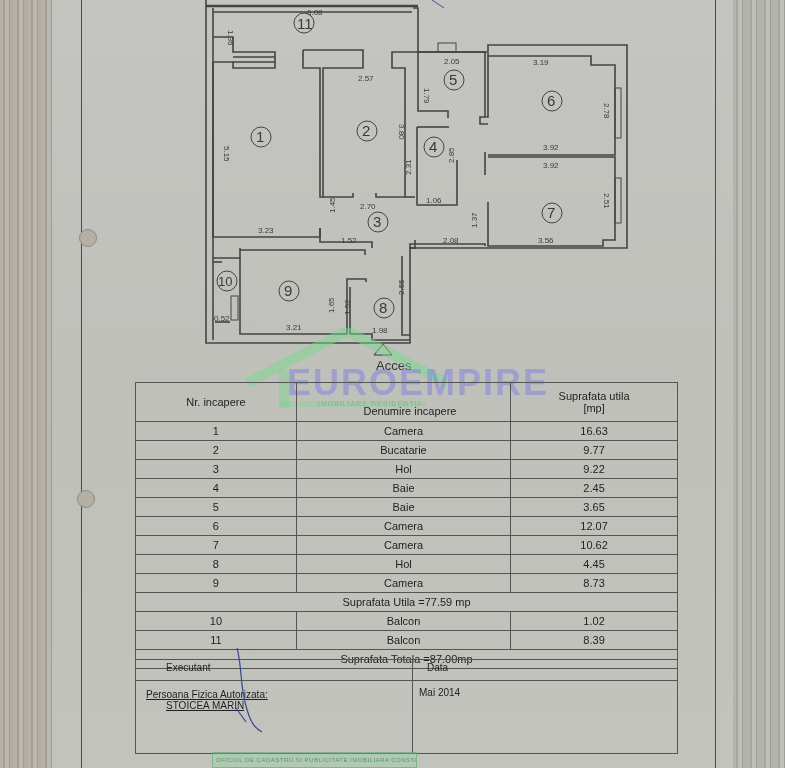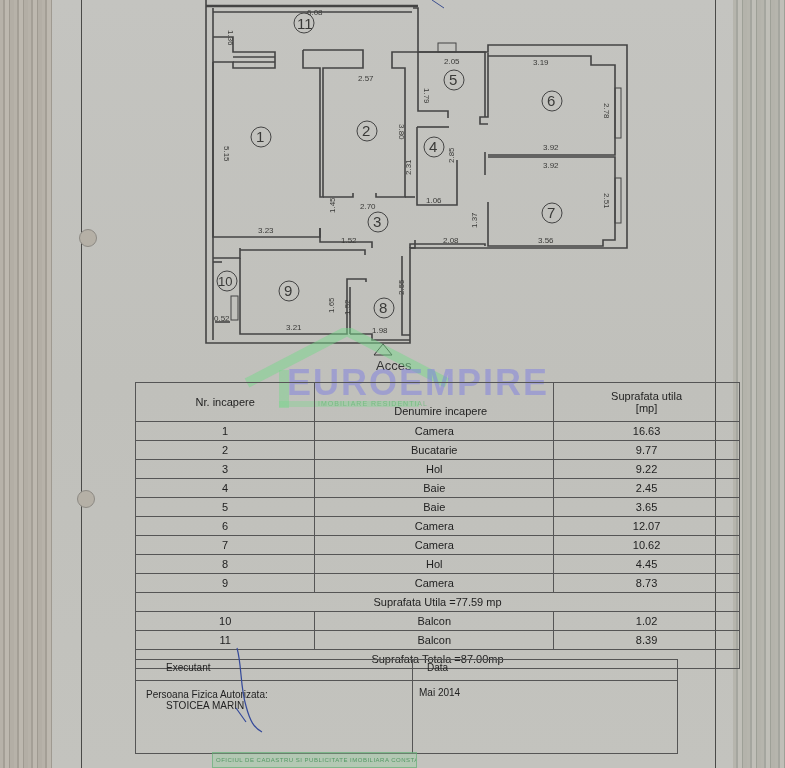--- a/index.html
+++ b/index.html
@@ -21,21 +21,21 @@
   .rnum{font-size:15px;}
   .dim{font-size:8px;}
   
   .wm-house{position:absolute;left:237px;top:328px;width:330px;height:80px;}
   .wm-text{position:absolute;left:287px;top:361px;font-size:36px;font-weight:bold;
            letter-spacing:2px;color:rgba(120,120,230,0.45);font-family:"Liberation Sans",sans-serif;
            transform:scaleY(1.05);}
   .wm-sub{position:absolute;left:318px;top:400px;font-size:7px;color:rgba(80,180,100,0.55);letter-spacing:1px;}
   .acces{position:absolute;left:376px;top:358px;font-size:13px;color:#333;}
   
-  table.rooms{position:absolute;left:135px;top:382px;width:605px;border-collapse:collapse;
+  table.rooms{position:absolute;left:135px;top:382px;width:543px;border-collapse:collapse;
               font-size:11px;color:#222;}
   table.rooms td{border:1px solid #555;text-align:center;padding:0;height:18px;}
   table.rooms td.c1{width:165px;}
   table.rooms td.c2{width:207px;padding-left:13px;}
   table.rooms td.c3{width:171px;}
   table.rooms tr.head td{height:34px;vertical-align:middle;}
   table.footer{position:absolute;left:135px;top:659px;width:543px;border-collapse:collapse;font-size:10px;color:#222;}
   table.footer td{border:1px solid #555;vertical-align:top;padding:2px 6px;}
   .stamp{position:absolute;left:212px;top:752px;width:200px;height:14px;border:1px solid rgba(90,170,110,0.6);
          background:rgba(150,210,160,0.35);font-size:6px;color:rgba(60,140,80,0.8);line-height:14px;padding-left:3px;
@@ -250,21 +250,21 @@
 </tbody>
   </table>
 
 <table class="footer">
   <tbody>
       <tr>
     <td style="width:240px;height:16px;padding-left:30px;">Executant</td>
     <td style="height:16px;padding-left:14px;">Data</td>
   </tr>
   <tr>
-    <td style="height:62px;padding-left:10px;padding-top:8px;">
+    <td style="height:62px;padding-left:10px;padding-top:8px;text-decoration:underline;">
       <div>Persoana Fizica Autorizata:</div>
       <div style="padding-left:20px;">STOICEA MARIN</div>
     </td>
     <td style="height:62px;padding-top:6px;">Mai 2014</td>
   </tr>
 </tbody>
   </table>
 
 <svg class="sig" width="50" height="120">
   <path d="M5,2 C10,20 8,40 14,60 C18,75 22,82 30,86 M4,62 L14,76" stroke="#354a9a" stroke-width="1.2" fill="none"></path>

